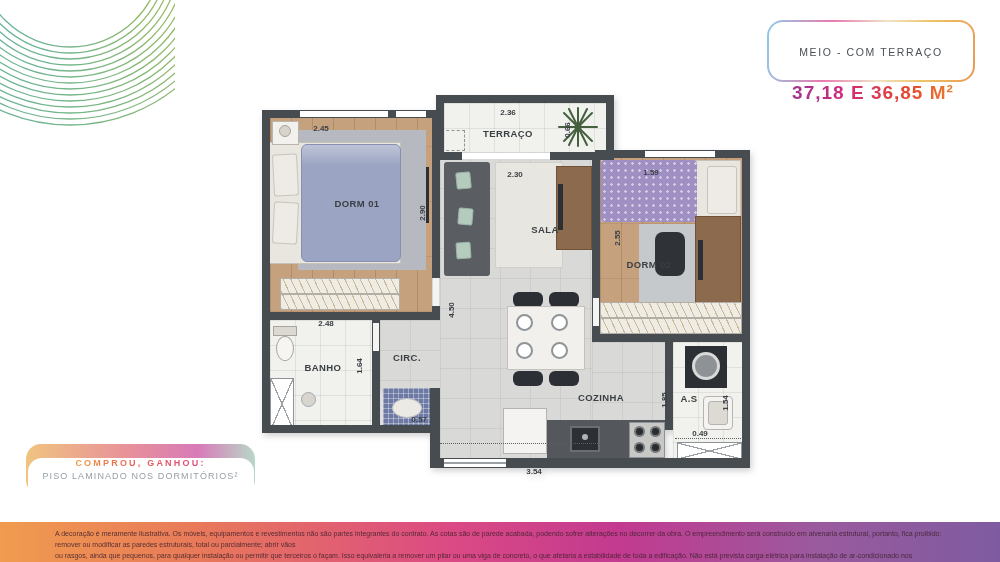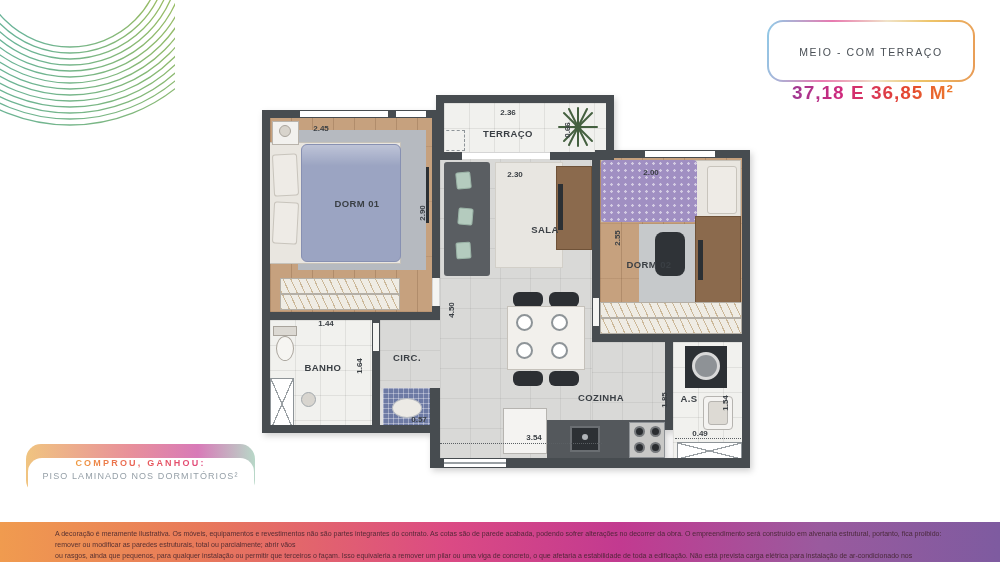--- a/index.html
+++ b/index.html
@@ -245,26 +245,26 @@
   <span class="lbl" style="left:152px;top:267px;">CIRC.</span>
   <span class="lbl" style="left:346px;top:307px;">COZINHA</span>
   <span class="lbl" style="left:434px;top:308px;">A.S</span>
 
   <span class="cota" style="left:66px;top:38px;">2.45</span>
   <span class="cota cota-v" style="left:167px;top:123px;">2.90</span>
   <span class="cota" style="left:253px;top:22px;">2.36</span>
   <span class="cota cota-v" style="left:312px;top:40px;">0.66</span>
   <span class="cota" style="left:260px;top:84px;">2.30</span>
   <span class="cota cota-v" style="left:196px;top:220px;">4.50</span>
-  <span class="cota" style="left:396px;top:82px;">2.00</span>
+  <span class="cota" style="left:396px;top:82px;">1.59</span>
   <span class="cota cota-v" style="left:362px;top:148px;">2.55</span>
-  <span class="cota" style="left:71px;top:233px;">1.44</span>
+  <span class="cota" style="left:71px;top:233px;">2.48</span>
   <span class="cota cota-v" style="left:104px;top:276px;">1.64</span>
   <span class="cota" style="left:164px;top:329px;">0.57</span>
-  <span class="cota" style="left:279px;top:347px;text-align:right;">3.54</span>
+  <span class="cota" style="left:279px;top:381px;text-align:right;">3.54</span>
   <span class="cota cota-v" style="left:409px;top:310px;">1.85</span>
   <span class="cota cota-v" style="left:470px;top:313px;">1.54</span>
   <span class="cota" style="left:445px;top:343px;">0.49</span>
 </div>
 
 <div class="promo-wrap">
   <div class="promo-inner">
     <div class="promo-l1">COMPROU, GANHOU:</div>
     <div class="promo-l2">PISO LAMINADO NOS DORMITÓRIOS²</div>
   </div>

